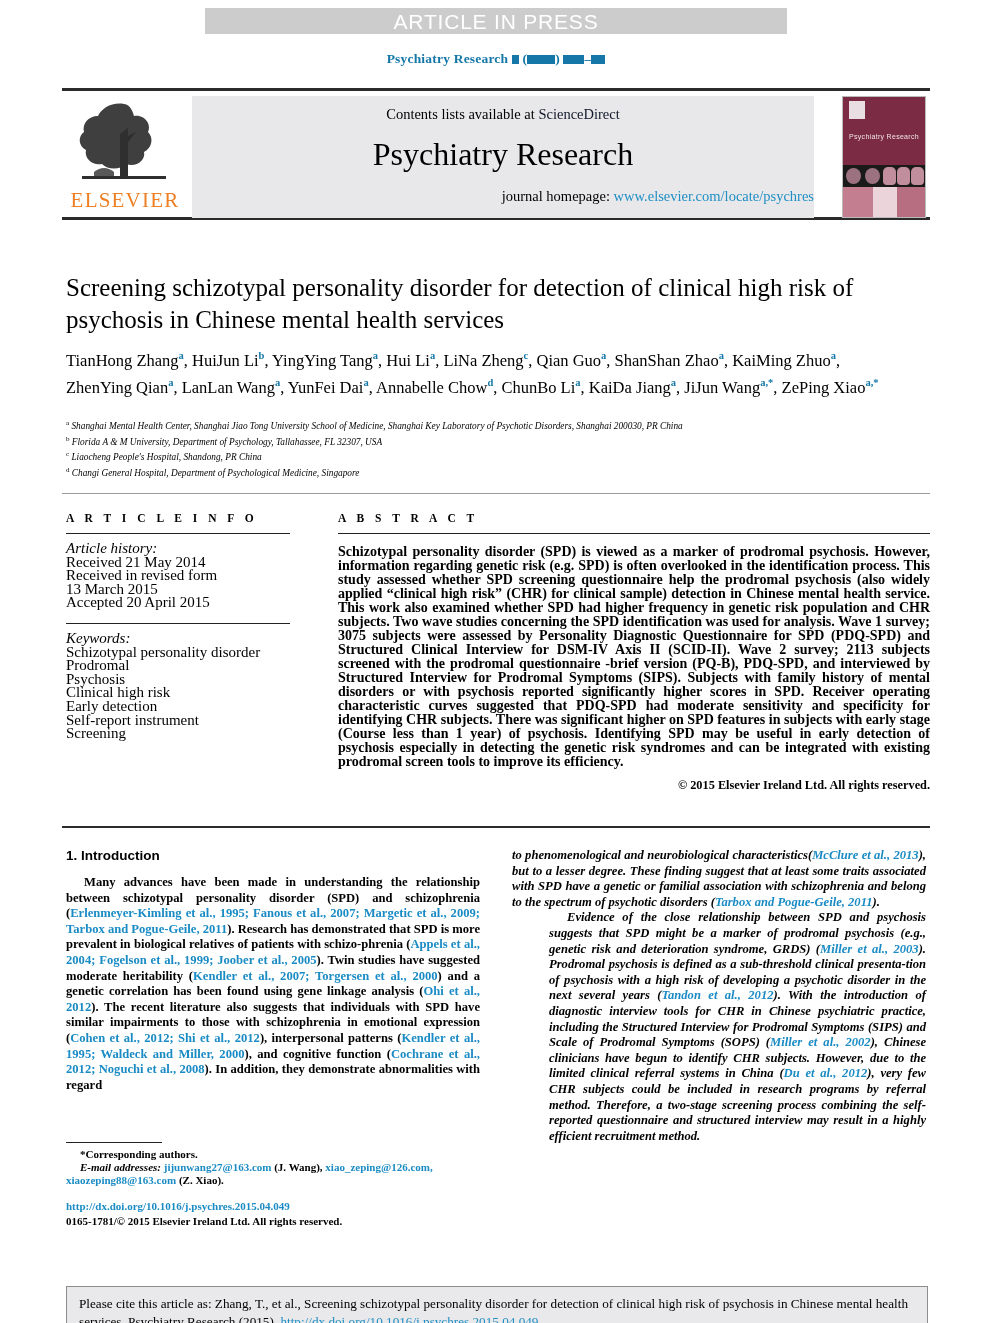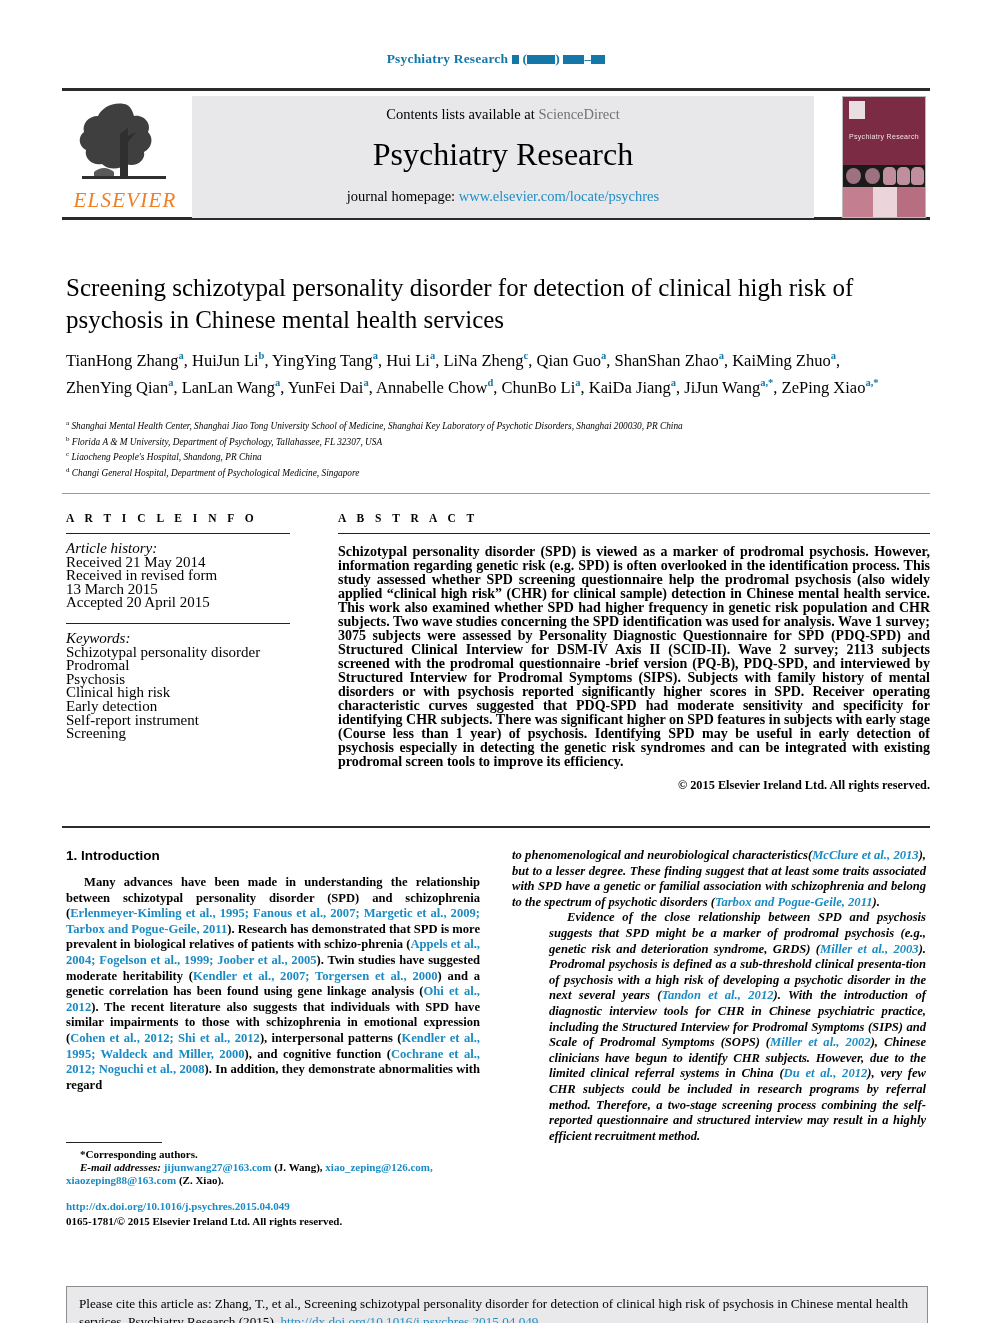--- a/index.html
+++ b/index.html
@@ -85,46 +85,45 @@
   .els-tree { position:absolute; left:8px; top:2px; width:100px; height:88px; }
   .els-word {
     position: absolute;
     left: 2px; top: 92px;
     width: 114px;
     text-align: center;
     color: #ee7f24;
     font-family: "Liberation Serif", serif;
     font-size: 21px;
     letter-spacing: 1.2px;
-    font-style: italic;
   }
 
   .contents-panel {
     position: absolute;
     left: 130px; top: 2px;
     width: 622px; height: 122px;
     background: #e8e8ea;
   }
   .contents-line {
     position: absolute;
     left: 0; top: 10px; width: 622px;
     text-align: center;
     font-size: 14.5px;
   }
-  .contents-line a { color: #737373; text-decoration: none; }
+  .contents-line a { color: #0f172a; text-decoration: none; }
   .journal-title {
     position: absolute;
     left: 0; top: 40px; width: 622px;
     text-align: center;
     font-size: 32px;
   }
   .homepage-line {
     position: absolute;
     left: 0; top: 92px; width: 622px;
-    text-align: center;
+    text-align: right;
     font-size: 14.5px;
   }
   .homepage-line a { color: #1e8ec4; text-decoration: none; }
 
   .cover-thumb {
     position: absolute;
     left: 780px; top: 2px;
     width: 84px; height: 122px;
     background: #ffffff;
     border: 1px solid #bbbbbb;
@@ -310,20 +309,21 @@
     line-height: 17.5px;
     margin-top: 28px;
   }
   .cite-box a { color: #1e8ec4; text-decoration: none; }
 </style>
 </head>
 <body>
 
 <div class="page">
 
+  <div class="aip-banner">ARTICLE IN PRESS</div>
 
   <div class="running-head">
     <span>Psychiatry Research</span>
     <span>
       <span class="blk sm"></span> (<span class="blk sm"></span><span class="blk sm"></span><span class="blk sm"></span><span class="blk sm"></span>) <span class="blk sm"></span><span class="blk sm"></span><span class="blk sm"></span>–<span class="blk sm"></span><span class="blk sm"></span>
     </span>
   </div>
 
   <div class="masthead">
     <div class="mh-inner">

